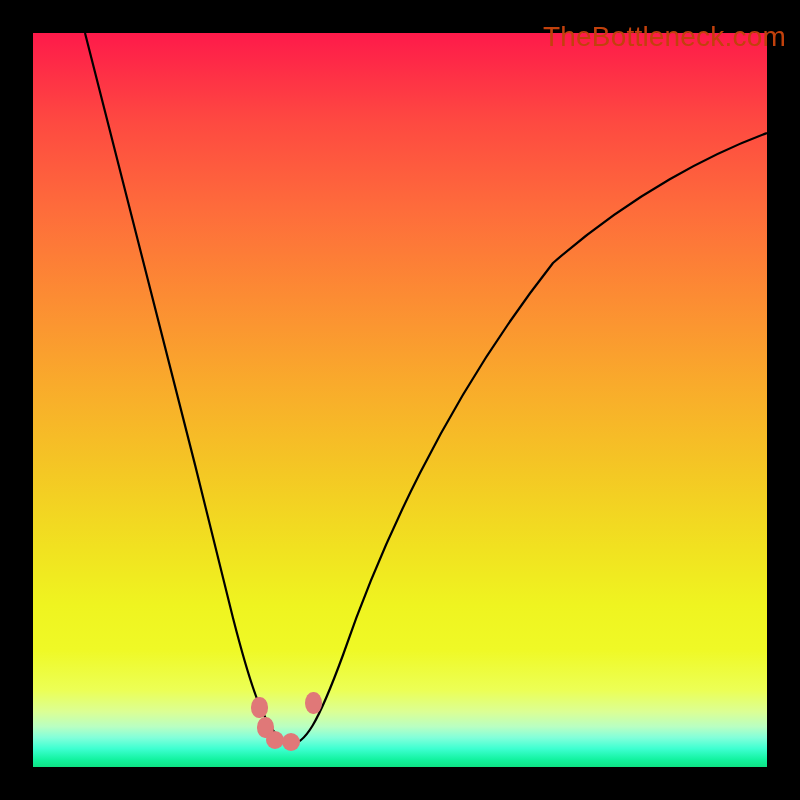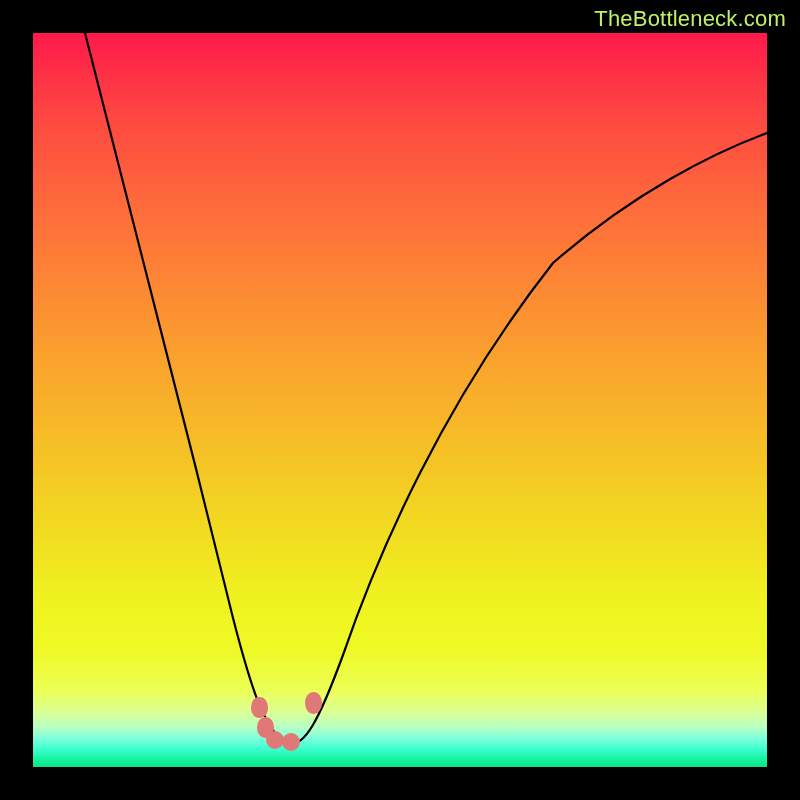--- a/index.html
+++ b/index.html
@@ -11,26 +11,26 @@
     overflow: hidden;
   }
   .container {
     position: relative;
     width: 800px;
     height: 800px;
     background: #000;
   }
   .watermark {
     position: absolute;
-    top: 6px;
+    top: 21px;
     right: 14px;
     font-family: Arial, Helvetica, sans-serif;
-    font-size: 22px;
+    font-size: 28px;
     font-weight: 500;
-    color: #bef264;
+    color: #c2410c;
     letter-spacing: 0.2px;
     z-index: 10;
   }
   .plot-area {
     position: absolute;
     top: 33px;
     left: 33px;
     width: 734px;
     height: 734px;
     background: linear-gradient(to bottom,

